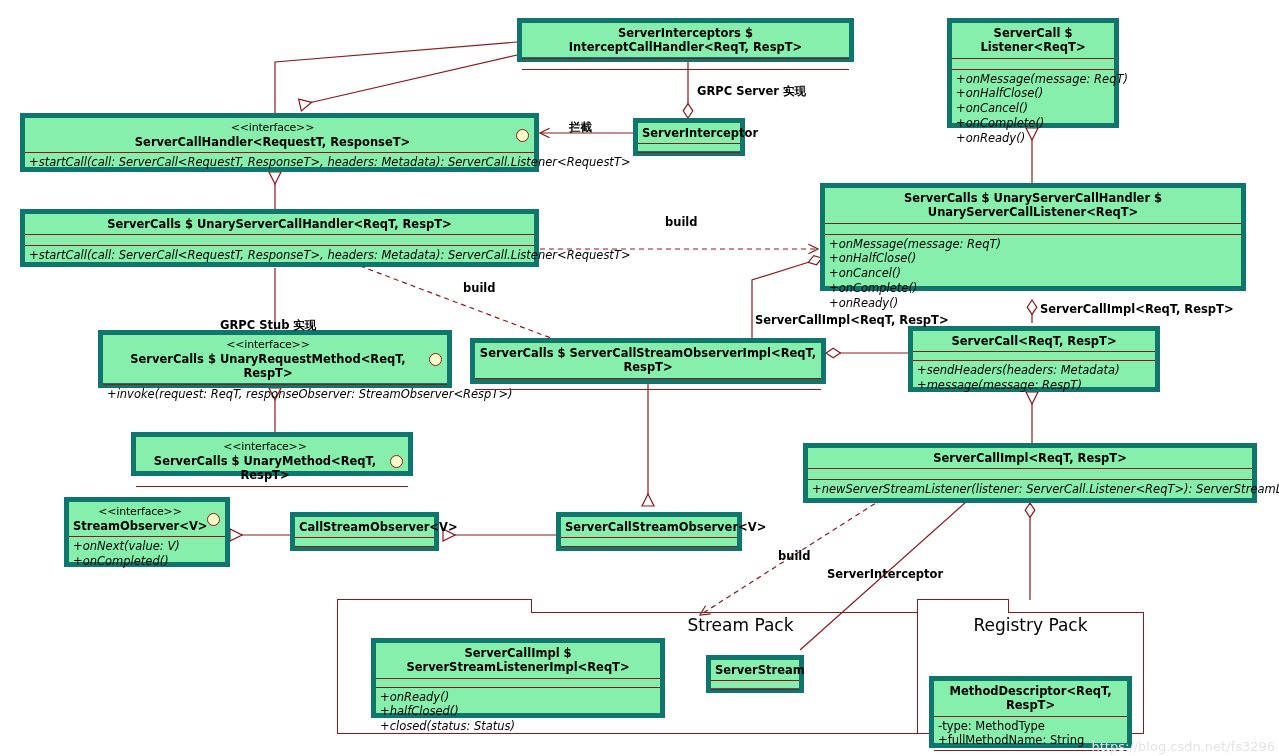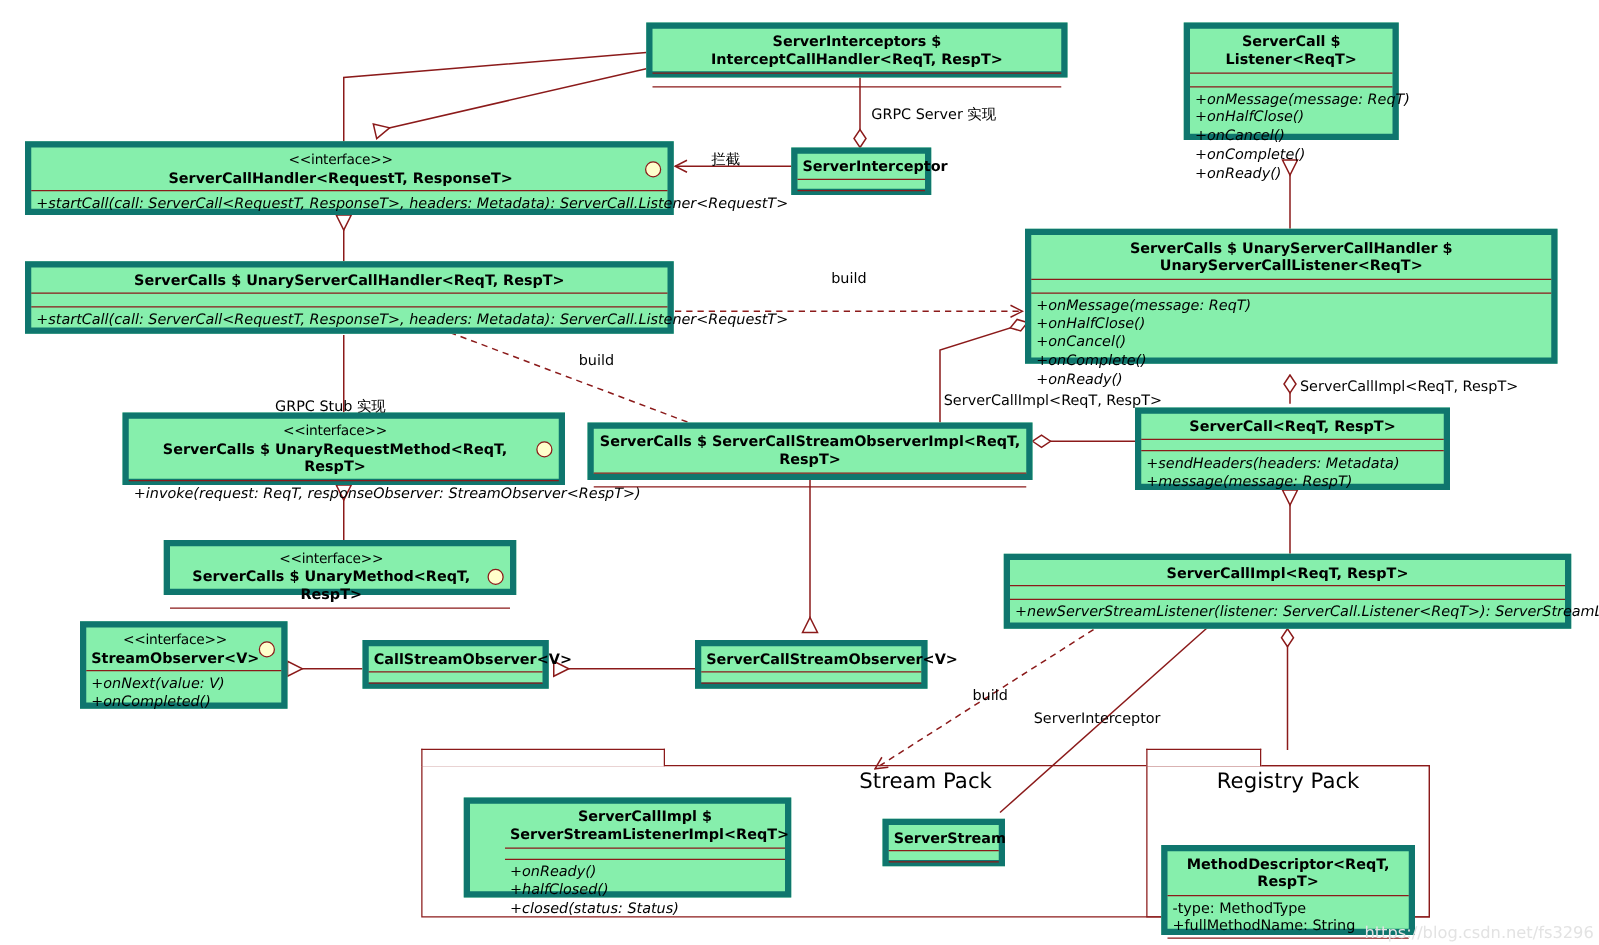--- a/index.html
+++ b/index.html
@@ -95,20 +95,21 @@
     font-size: 17px;
     color: #000000;
   }
   .edge-label {
     position: absolute;
     font-size: 11.5px;
     color: #000000;
     white-space: nowrap;
     z-index: 6;
     background: transparent;
+    font-weight: bold;
   }
   .watermark {
     position: absolute;
     right: 4px;
     bottom: 2px;
     font-size: 13px;
     color: #e3e3e3;
     z-index: 20;
     white-space: nowrap;
   }
@@ -202,21 +203,21 @@
     <div class="tab" style="width:92px;"></div>
     <div class="pkgname">Registry Pack</div>
   </div>
 
   <div class="uml" style="left:517px; top:18px; width:337px; height:44px;">
     <div class="hdr noiface">ServerInterceptors $ InterceptCallHandler&lt;ReqT, RespT&gt;</div>
     <div class="compart empty"></div>
     <div class="compart empty"></div>
   </div>
 
-  <div class="uml" style="left:947px; top:18px; width:172px; height:94px;">
+  <div class="uml" style="left:947px; top:18px; width:172px; height:110px;">
     <div class="hdr noiface">ServerCall $ Listener&lt;ReqT&gt;</div>
     <div class="compart empty"></div>
     <div class="compart">
       <div>+onMessage(message: ReqT)</div>
       <div>+onHalfClose()</div>
       <div>+onCancel()</div>
       <div>+onComplete()</div>
       <div>+onReady()</div>
     </div>
   </div>
@@ -318,21 +319,21 @@
     <div class="compart empty" style="height:9px;"></div>
     <div class="compart empty" style="height:9px;"></div>
   </div>
 
   <div class="uml" style="left:556px; top:512px; width:186px; height:39px;">
     <div class="hdr noiface">ServerCallStreamObserver&lt;V&gt;</div>
     <div class="compart empty" style="height:9px;"></div>
     <div class="compart empty" style="height:9px;"></div>
   </div>
 
-  <div class="uml" style="left:371px; top:638px; width:262px; height:80px;padding-left:28px;">
+  <div class="uml" style="left:371px; top:638px; width:294px; height:80px;">
     <div class="hdr noiface">ServerCallImpl $ ServerStreamListenerImpl&lt;ReqT&gt;</div>
     <div class="compart empty" style="height:9px;"></div>
     <div class="compart ital">
       <div>+onReady()</div>
       <div>+halfClosed()</div>
       <div>+closed(status: Status)</div>
     </div>
   </div>
 
   <div class="uml" style="left:706px; top:655px; width:98px; height:38px;">

